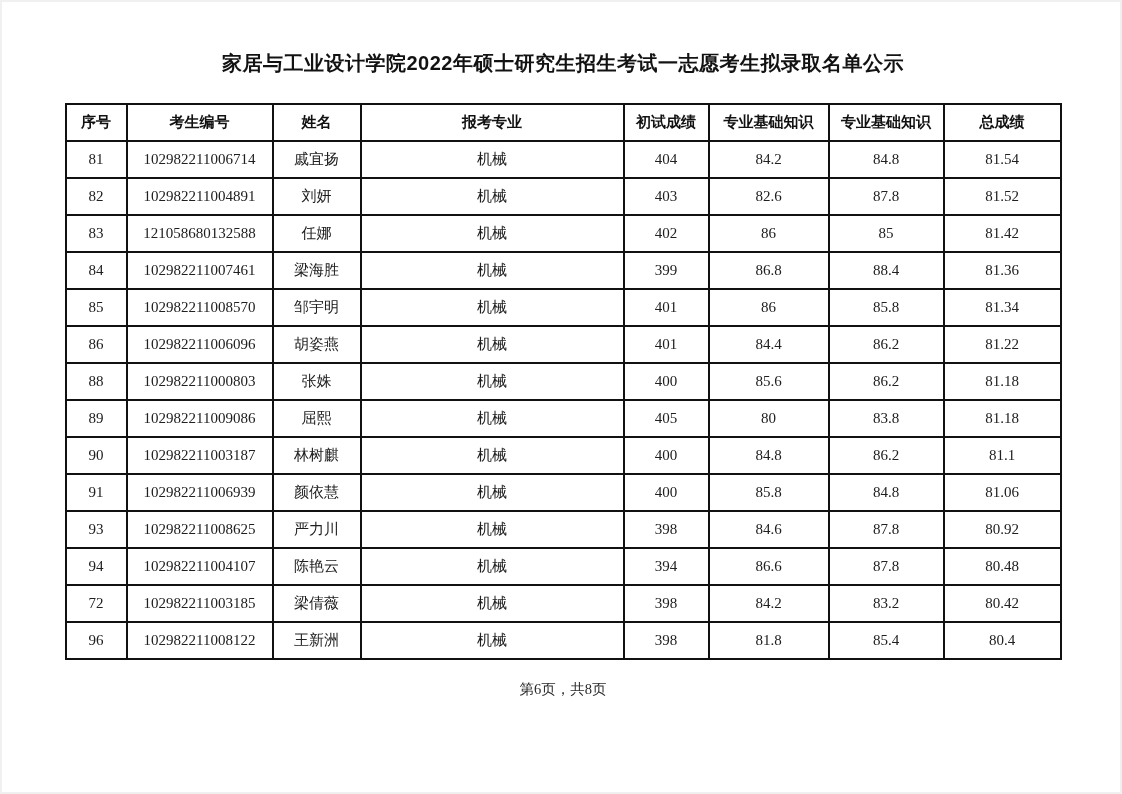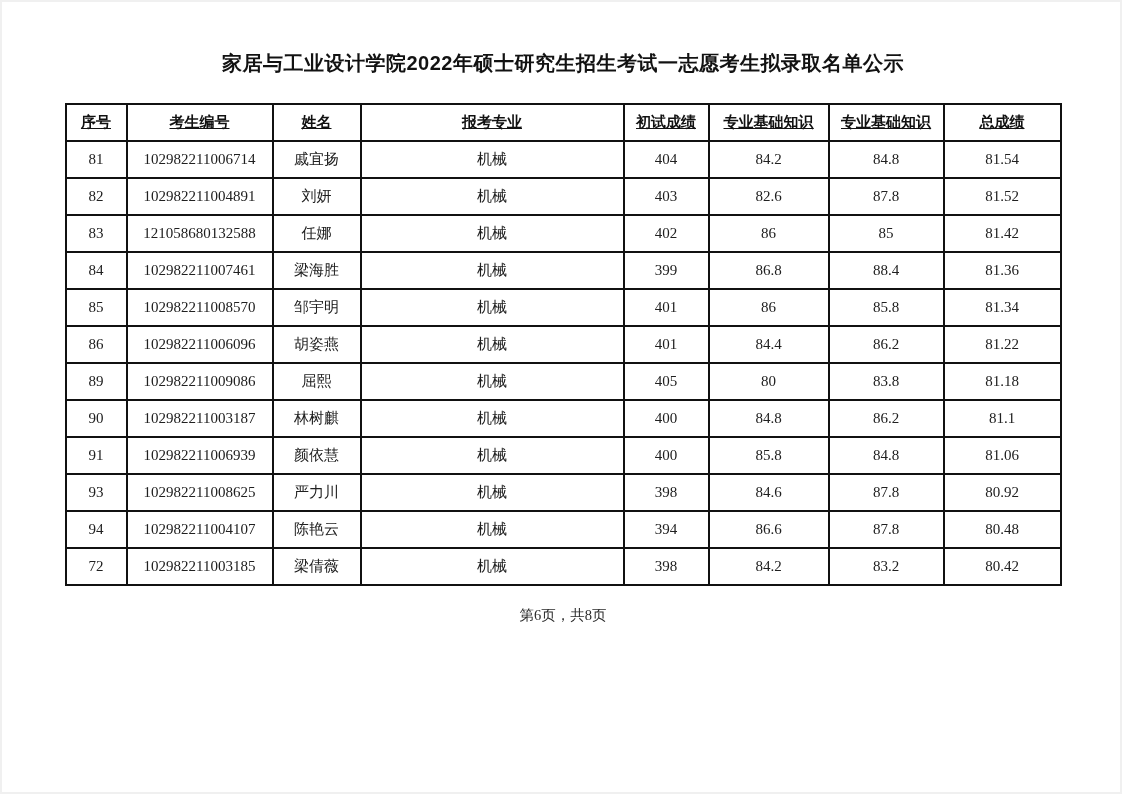--- a/index.html
+++ b/index.html
@@ -38,21 +38,20 @@
     height: 37px;
     font-size: 15px;
     overflow: hidden;
     white-space: nowrap;
   }
   table.admission th {
     font-family: "Liberation Sans", sans-serif;
     font-weight: bold;
     font-size: 15px;
     color: #111111;
-    text-decoration: underline;
   }
   table.admission td {
     font-family: "Liberation Serif", serif;
     color: #202020;
   }
   col.c-index   { width: 61px; }
   col.c-id      { width: 146px; }
   col.c-name    { width: 88px; }
   col.c-major   { width: 263px; }
   col.c-score1  { width: 85px; }
@@ -152,20 +151,30 @@
           <td>86</td>
           <td>102982211006096</td>
           <td>胡姿燕</td>
           <td>机械</td>
           <td>401</td>
           <td>84.4</td>
           <td>86.2</td>
           <td>81.22</td>
         </tr>
         <tr>
+          <td>88</td>
+          <td>102982211000803</td>
+          <td>张姝</td>
+          <td>机械</td>
+          <td>400</td>
+          <td>85.6</td>
+          <td>86.2</td>
+          <td>81.18</td>
+        </tr>
+        <tr>
           <td>89</td>
           <td>102982211009086</td>
           <td>屈熙</td>
           <td>机械</td>
           <td>405</td>
           <td>80</td>
           <td>83.8</td>
           <td>81.18</td>
         </tr>
         <tr>
@@ -211,18 +220,28 @@
         <tr>
           <td>72</td>
           <td>102982211003185</td>
           <td>梁倩薇</td>
           <td>机械</td>
           <td>398</td>
           <td>84.2</td>
           <td>83.2</td>
           <td>80.42</td>
         </tr>
+        <tr>
+          <td>96</td>
+          <td>102982211008122</td>
+          <td>王新洲</td>
+          <td>机械</td>
+          <td>398</td>
+          <td>81.8</td>
+          <td>85.4</td>
+          <td>80.4</td>
+        </tr>
       </tbody>
   </table>
 
   <div class="page-footer">第6页，共8页</div>
 
 </div>
 
 </body></html>

